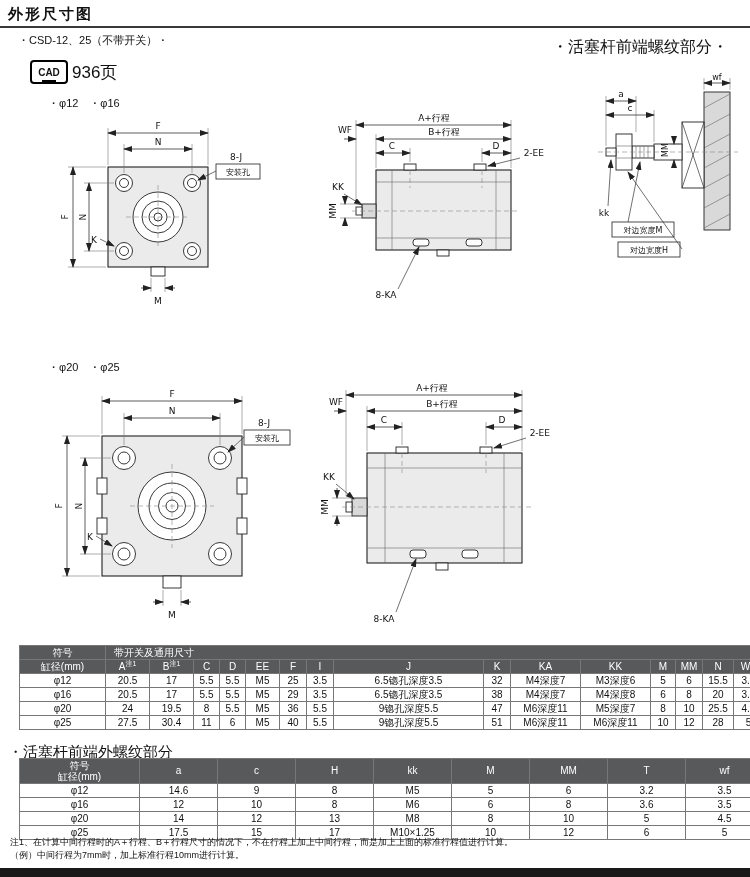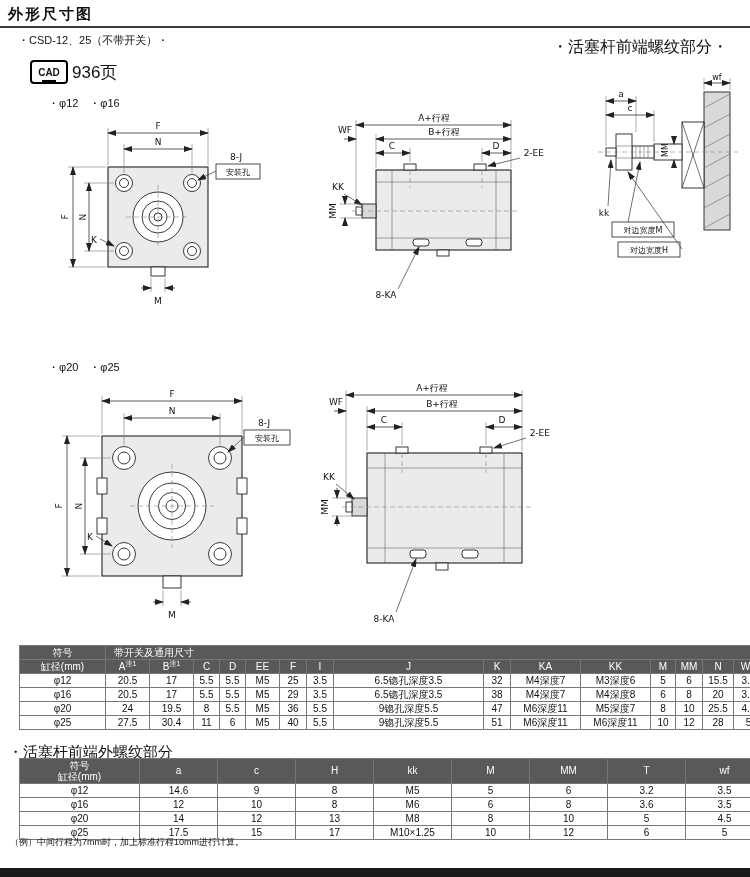--- a/index.html
+++ b/index.html
@@ -545,17 +545,18 @@
         <td>M10×1.25</td>
         <td>10</td>
         <td>12</td>
         <td>6</td>
         <td>5</td>
       </tr>
     </tbody>
   </table>
 
   <div class="footnote">
+    <div>注1、在计算中间行程时的A＋行程、B＋行程尺寸的情况下，不在行程上加上中间行程，而是加上上面的标准行程值进行计算。</div>
     <div>（例）中间行程为7mm时，加上标准行程10mm进行计算。</div>
   </div>
 
   <div class="bottom-bar"></div>
 </div>
 
 </body></html>

